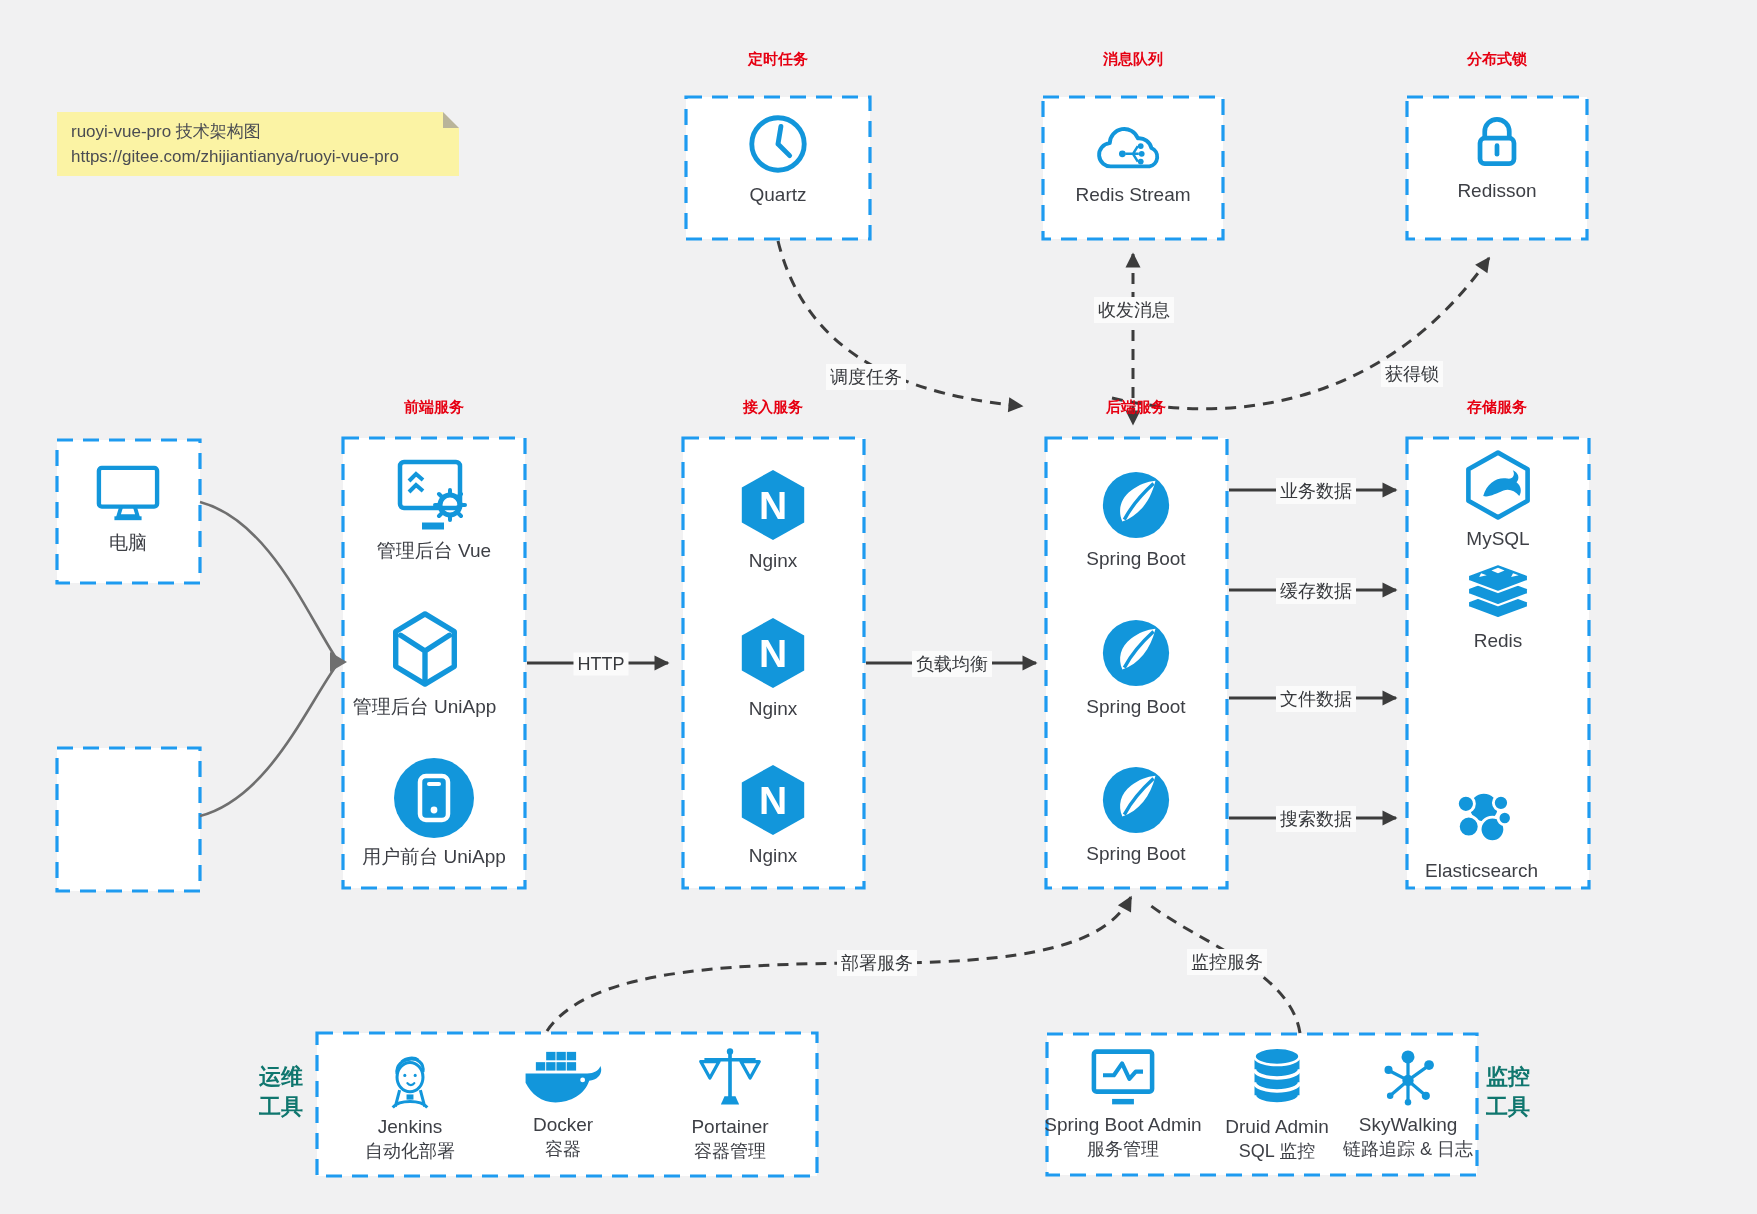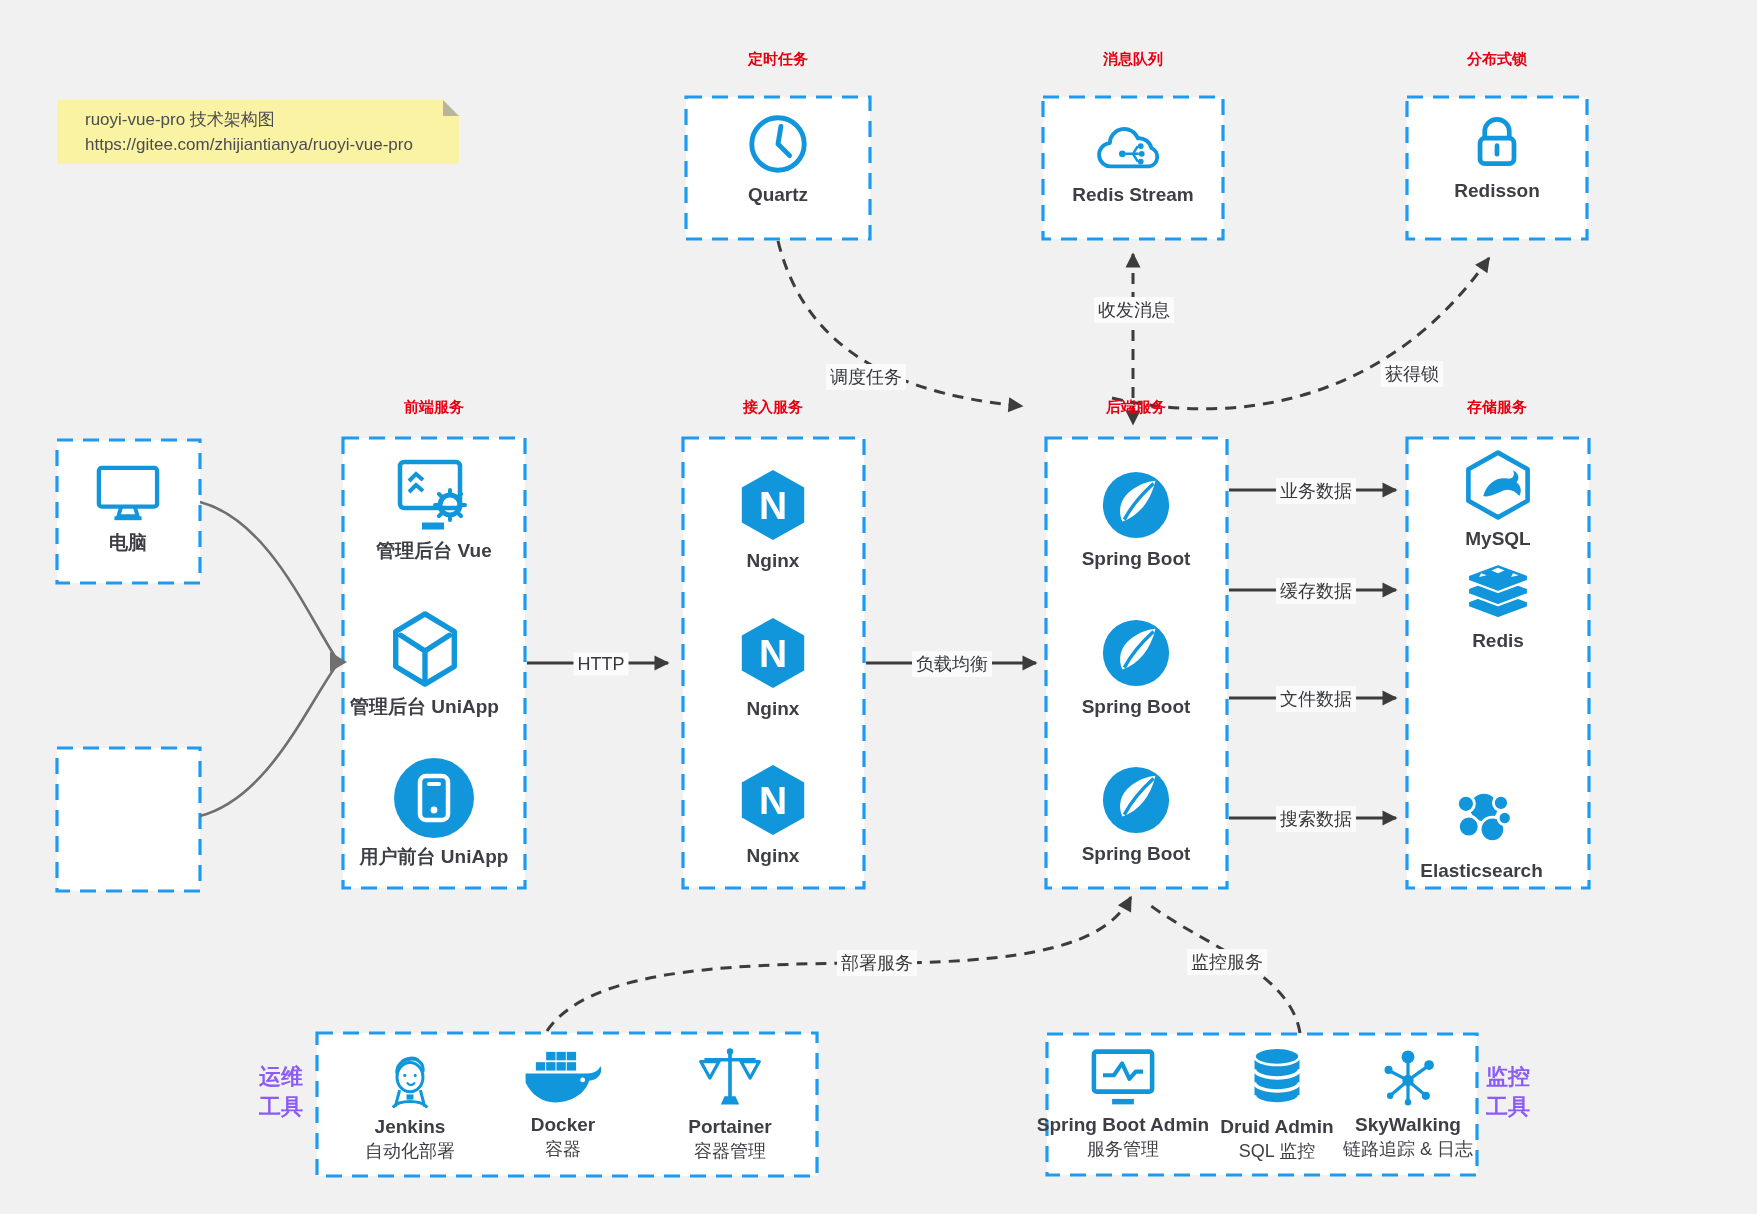--- a/index.html
+++ b/index.html
@@ -1,28 +1,28 @@
 <!DOCTYPE html>
 <html><head>
 <meta charset="utf-8">
 <style>
   html,body{margin:0;padding:0;background:#e9e9ea;}
   .stage{position:relative;width:1757px;height:1214px;background:#f1f1f2;overflow:hidden;
          font-family:"Liberation Sans","DejaVu Sans",sans-serif;}
   svg.wires{position:absolute;left:0;top:0;z-index:1;}
   .node{position:absolute;z-index:2;display:flex;flex-direction:column;align-items:center;gap:5px;text-align:center;}
   .node svg{display:block;}
-  .lbl{font-size:19px;color:#3d3f45;line-height:1.25;white-space:nowrap;font-weight:bold;}
+  .lbl{font-size:19px;color:#3d3f45;line-height:1.25;white-space:nowrap;}
   .sub{font-size:18px;color:#3d3f45;line-height:1.3;white-space:nowrap;text-align:right;}
   .rt{position:absolute;z-index:3;transform:translateX(-50%);font-size:15px;font-weight:bold;color:#e60012;white-space:nowrap;}
-  .rt-side{position:absolute;z-index:3;font-size:22px;font-weight:bold;color:#8b5cf6;width:70px;text-align:center;}
+  .rt-side{position:absolute;z-index:3;font-size:22px;font-weight:bold;color:#0f766e;width:70px;text-align:center;}
   .al{position:absolute;z-index:4;transform:translate(-50%,-50%);font-size:18px;color:#36383c;
       background:#fbfbfb;padding:1px 4px;white-space:nowrap;}
-  .note{position:absolute;left:57px;top:100px;width:402px;height:64px;background:#fbf3a4;z-index:3;
-        padding:8px 28px;box-sizing:border-box;color:#4a4c52;font-size:17px;line-height:1.45;}
+  .note{position:absolute;left:57px;top:112px;width:402px;height:64px;background:#fbf3a4;z-index:3;
+        padding:8px 14px;box-sizing:border-box;color:#4a4c52;font-size:17px;line-height:1.45;}
   .note::after{content:"";position:absolute;top:0;right:0;width:0;height:0;
         border-top:16px solid #f1f1f2;border-left:16px solid #b9b49a;}
 </style>
 </head>
 <body>
 
 <div class="stage">
 
   <svg class="wires" width="1757" height="1214" viewBox="0 0 1757 1214">
     <defs>

